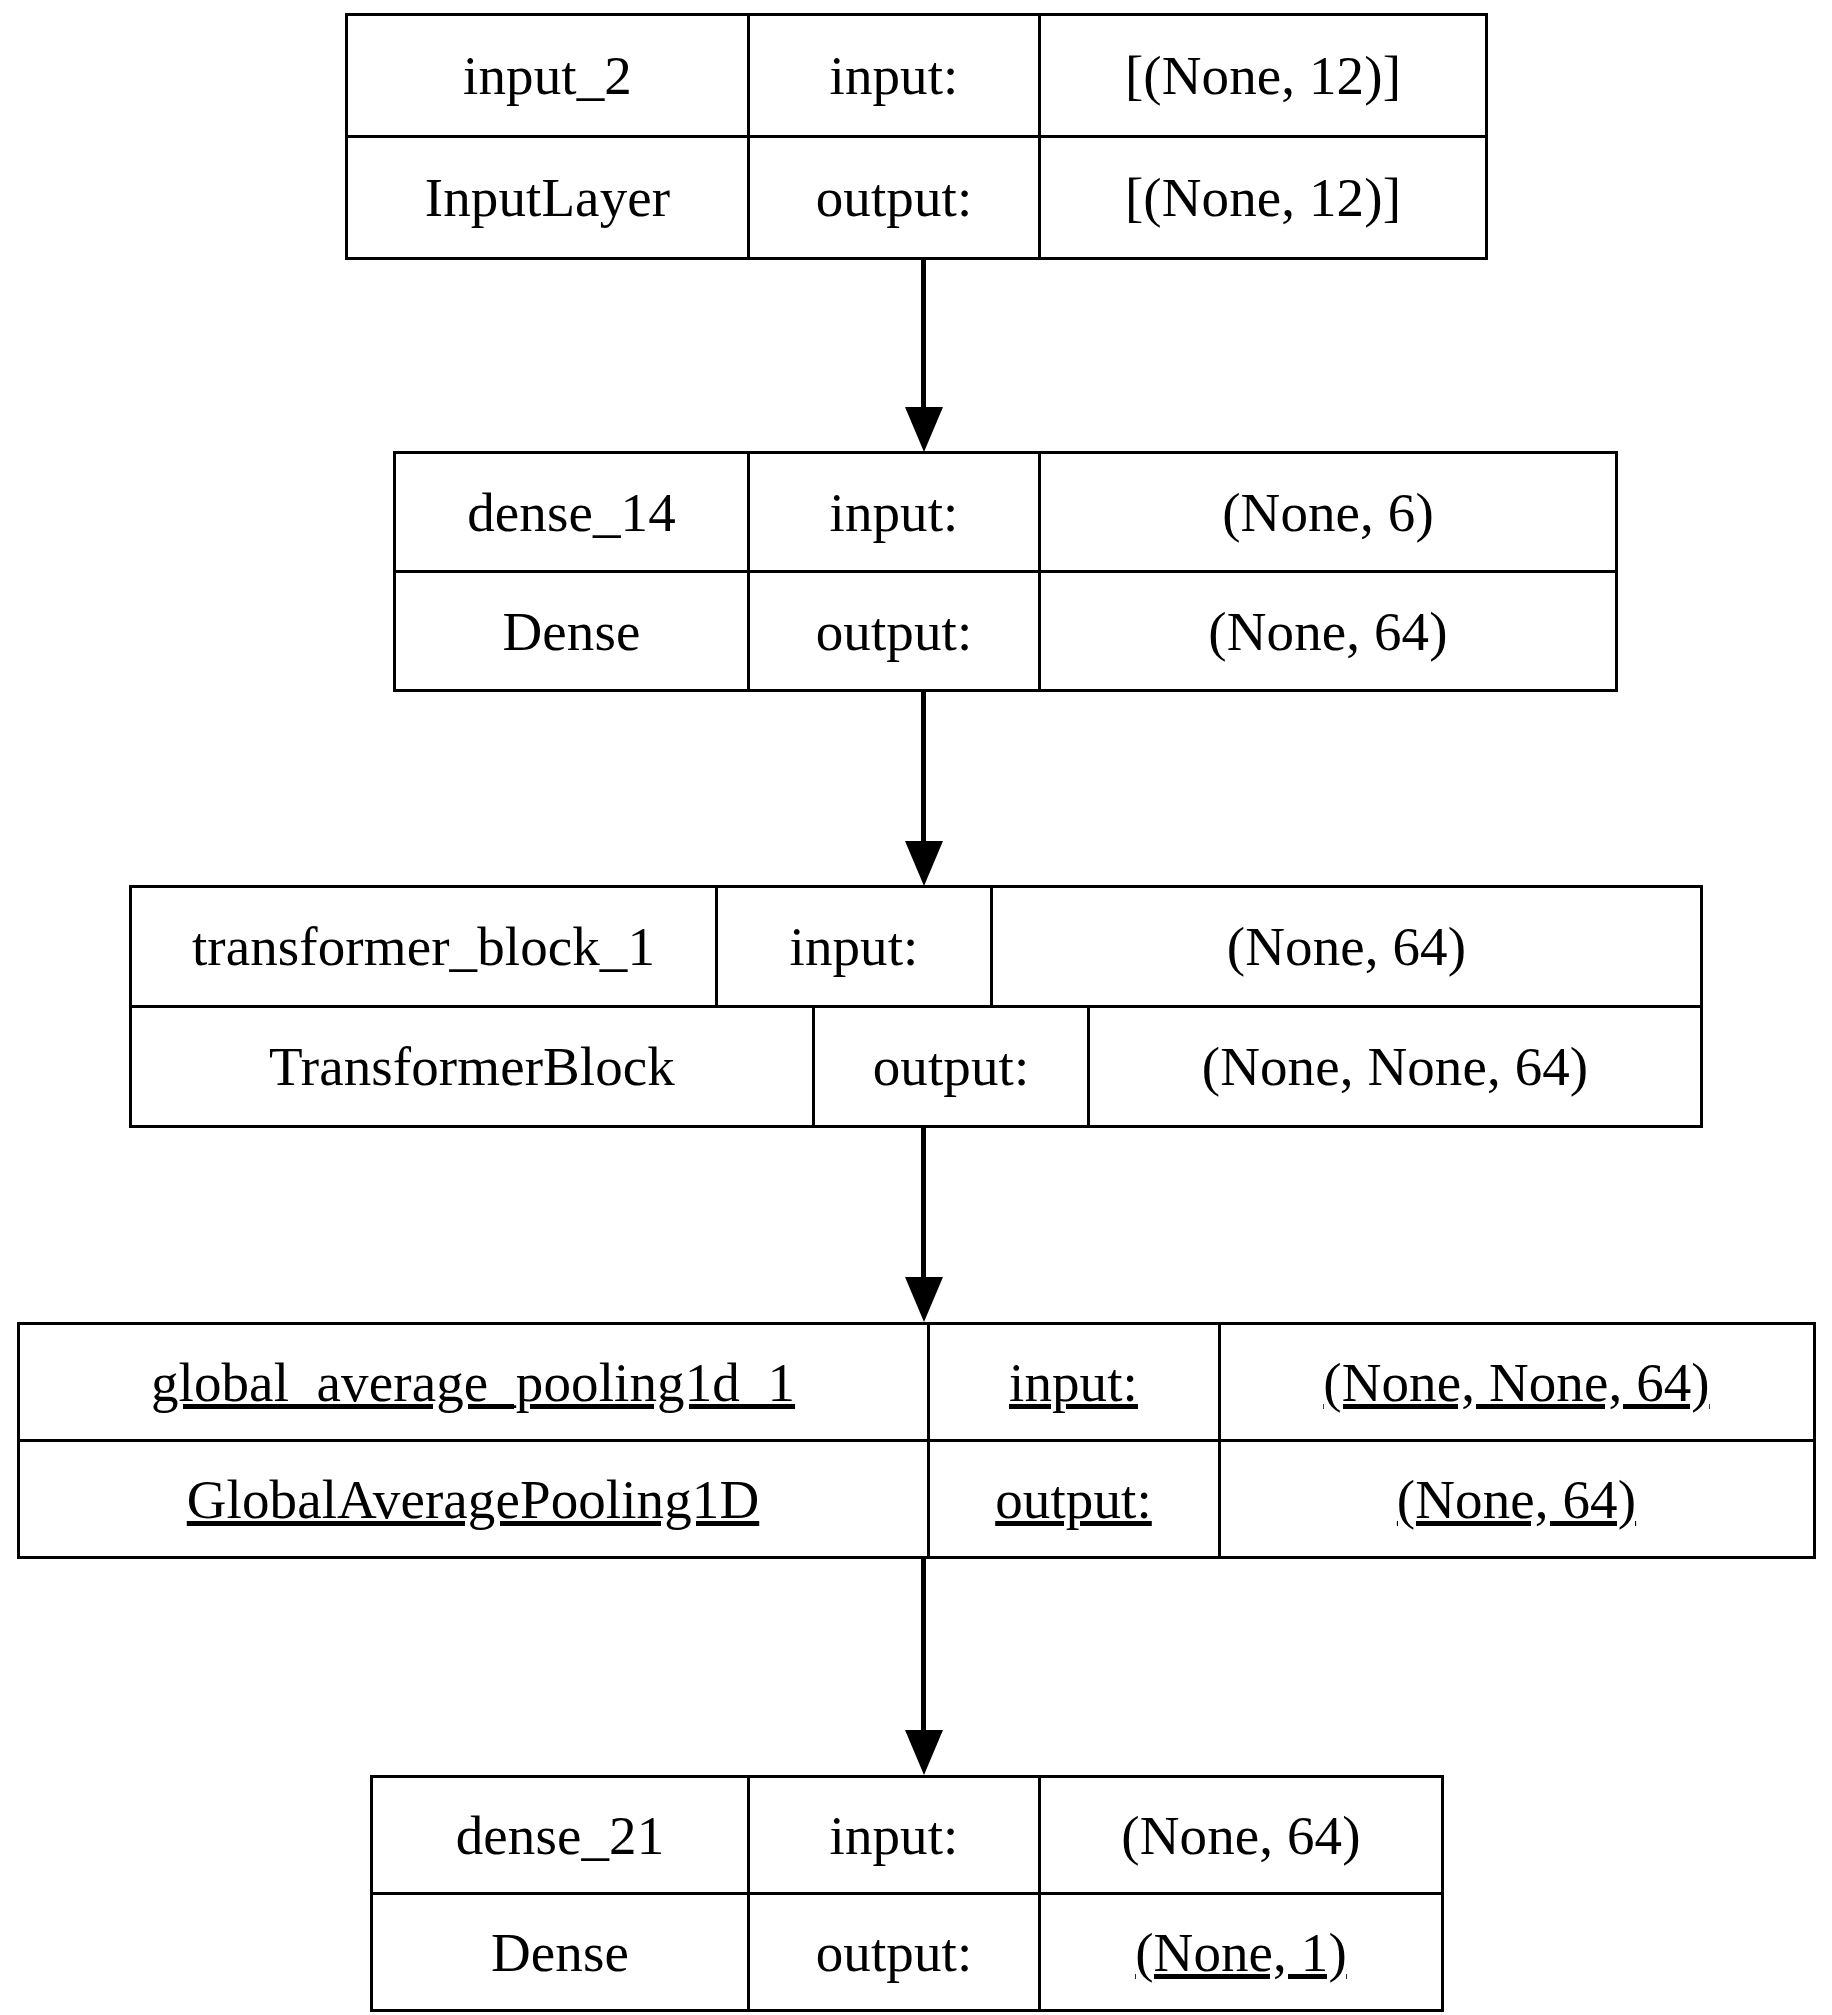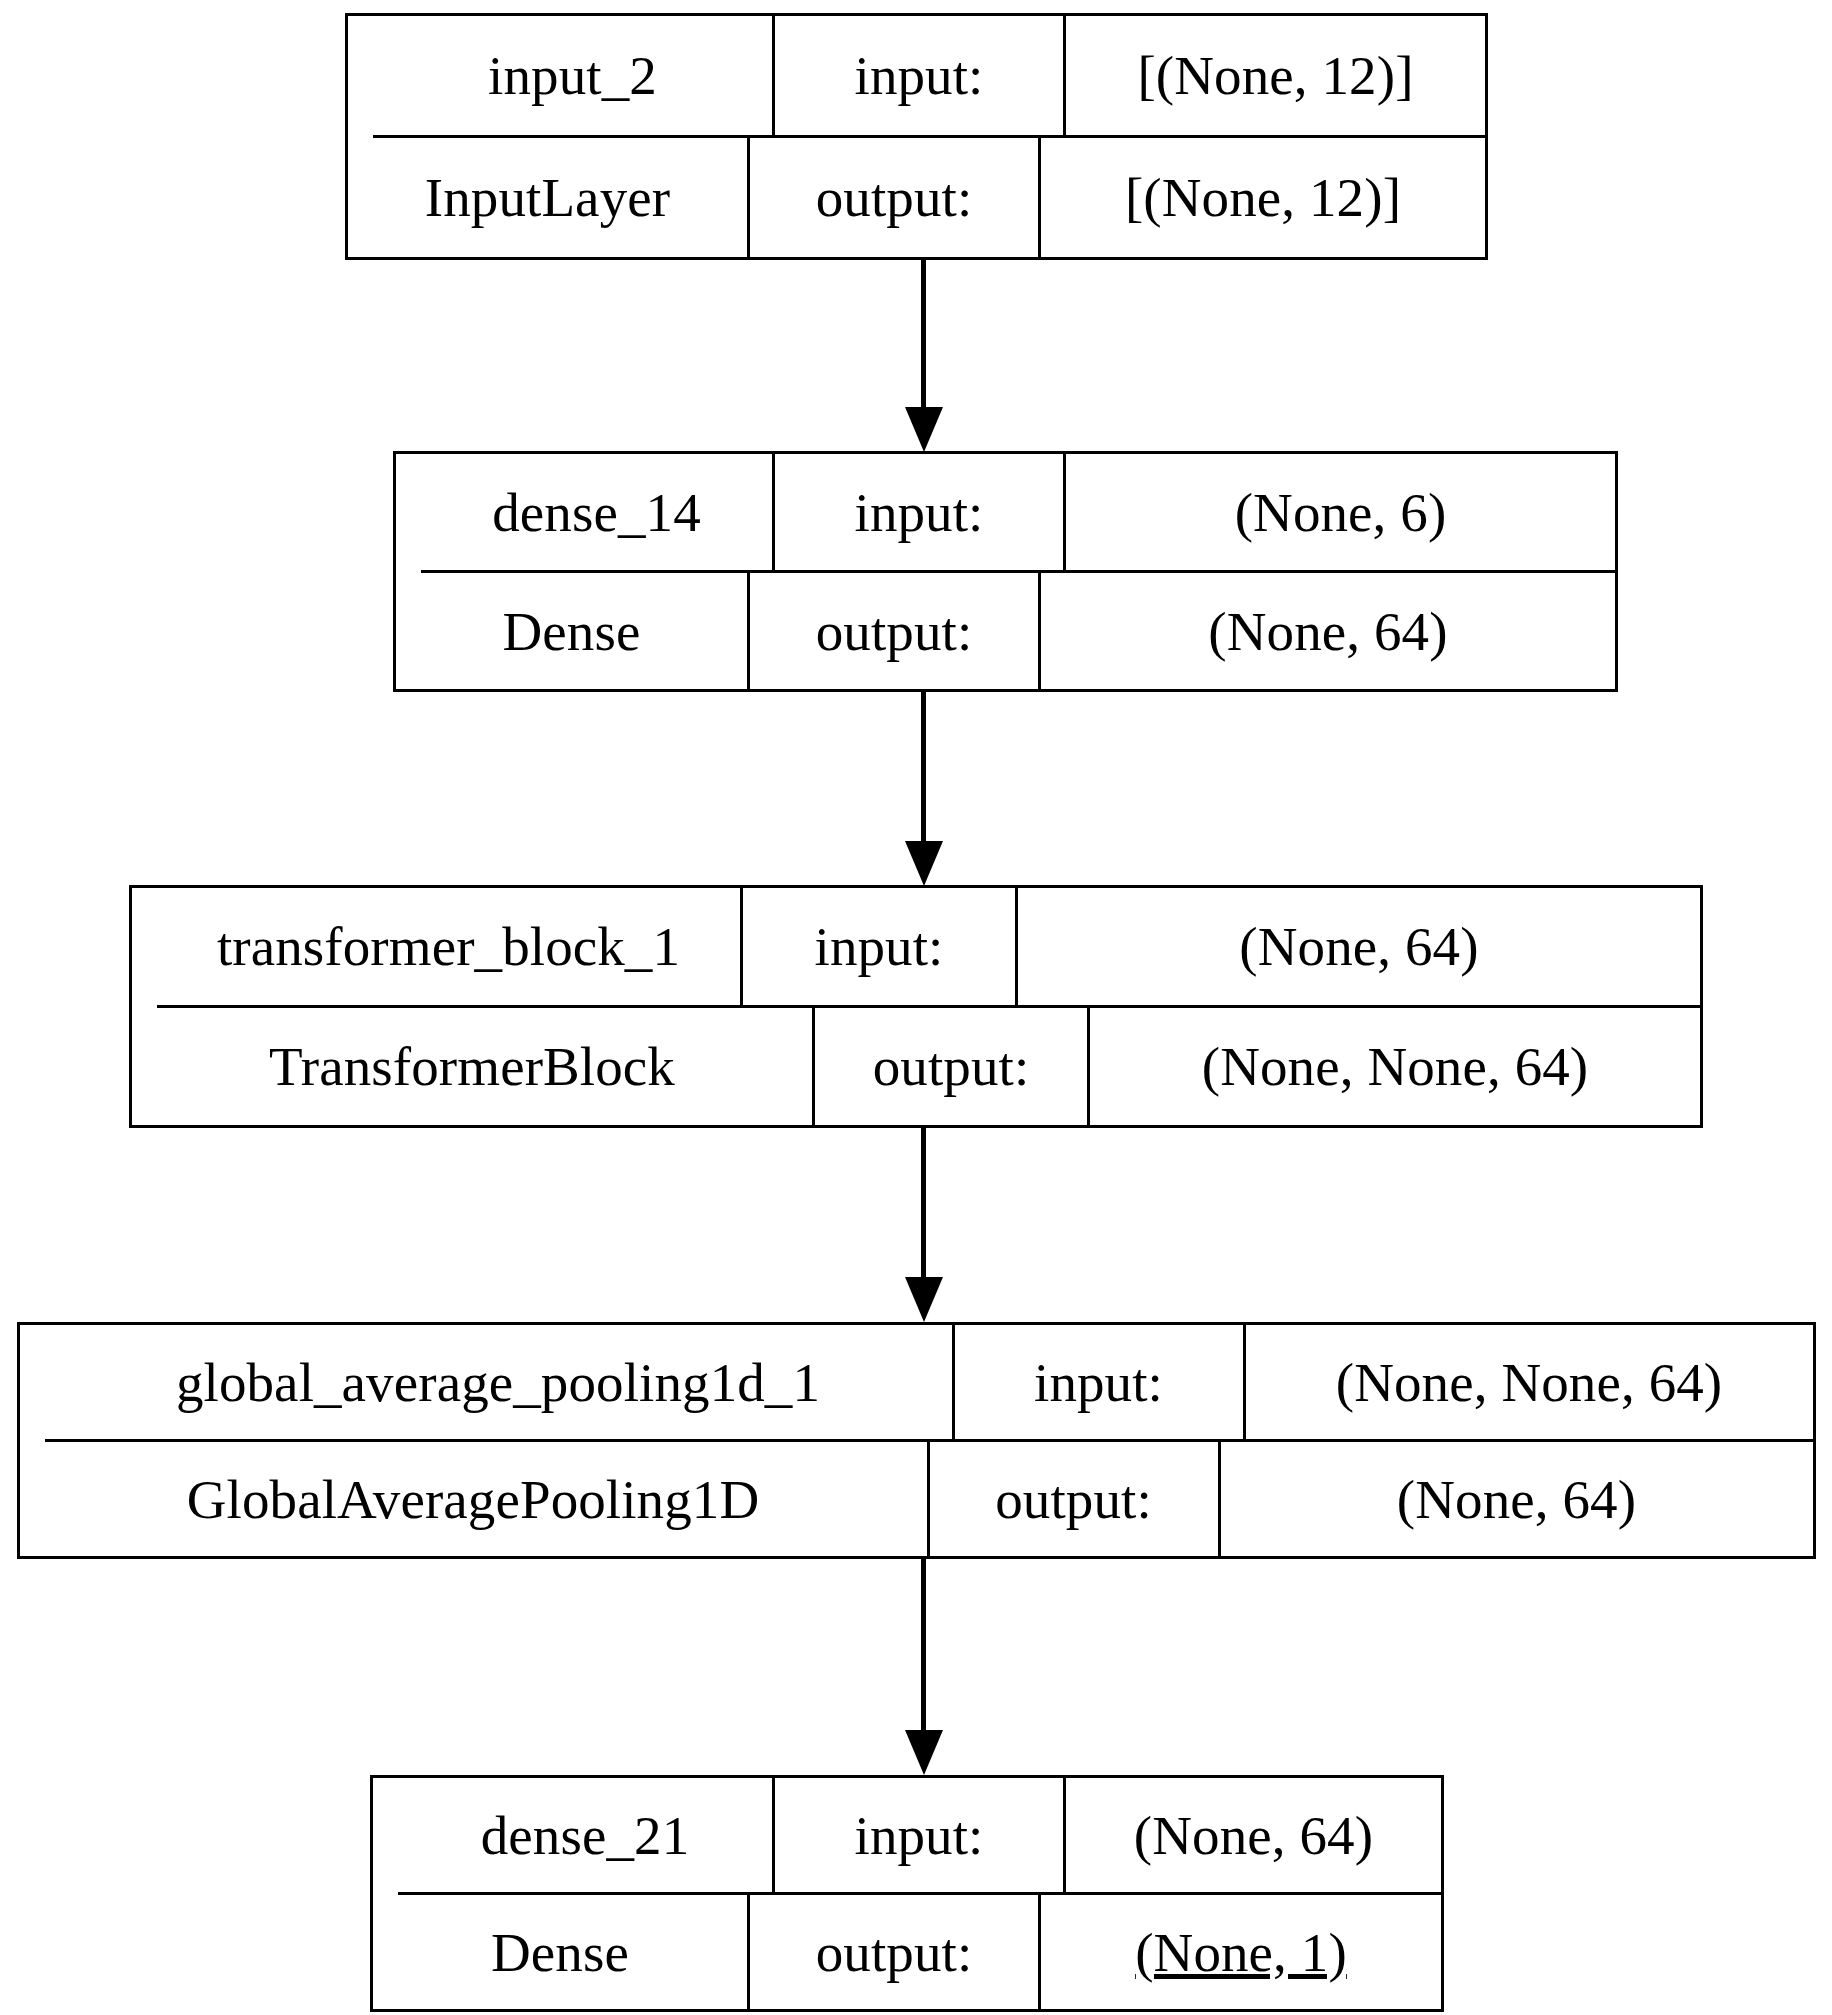--- a/index.html
+++ b/index.html
@@ -31,21 +31,20 @@
     flex-direction: column;
   }
   .node-row {
     display: flex;
     flex-direction: row;
     flex: 1 1 0;
     min-height: 0;
   }
   .node-row.row-top {
     border-bottom: 3.6px solid #000000;
-    margin-left: 25px;
   }
   .cell {
     display: flex;
     align-items: center;
     justify-content: center;
     box-sizing: border-box;
     white-space: nowrap;
     font-size: 55px;
     line-height: 1;
     letter-spacing: 0.1px;
@@ -128,21 +127,21 @@
       <div class="cell c-key" style="width:275px;">output:</div>
       <div class="cell c-shape" style="flex:1 1 auto;">(None, None, 64)</div>
     </div>
   </div>
 
   <div class="arrow" style="left:921px; top:1128px; width:5px; height:194px;">
     <div class="arrow-line" style="height:149px;"></div>
     <div class="arrow-head" style="top:149px;"></div>
   </div>
 
-  <div class="node" style="left:16.5px; top:1322px; width:1799px; height:237px;">
+  <div class="node" style="left:16.5px; top:1322px; width:1799px; height:237px;text-decoration:underline;">
     <div class="node-row row-top">
       <div class="cell c-name" style="width:910px;">global_average_pooling1d_1</div>
       <div class="cell c-key" style="width:291px;">input:</div>
       <div class="cell c-shape" style="flex:1 1 auto;">(None, None, 64)</div>
     </div>
     <div class="node-row">
       <div class="cell c-name" style="width:910px;">GlobalAveragePooling1D</div>
       <div class="cell c-key" style="width:291px;">output:</div>
       <div class="cell c-shape" style="flex:1 1 auto;">(None, 64)</div>
     </div>

